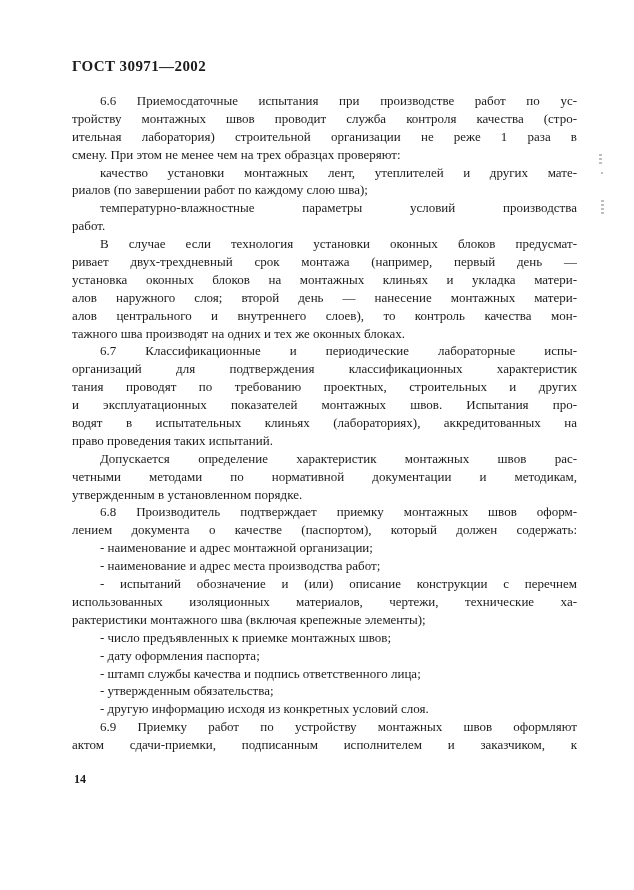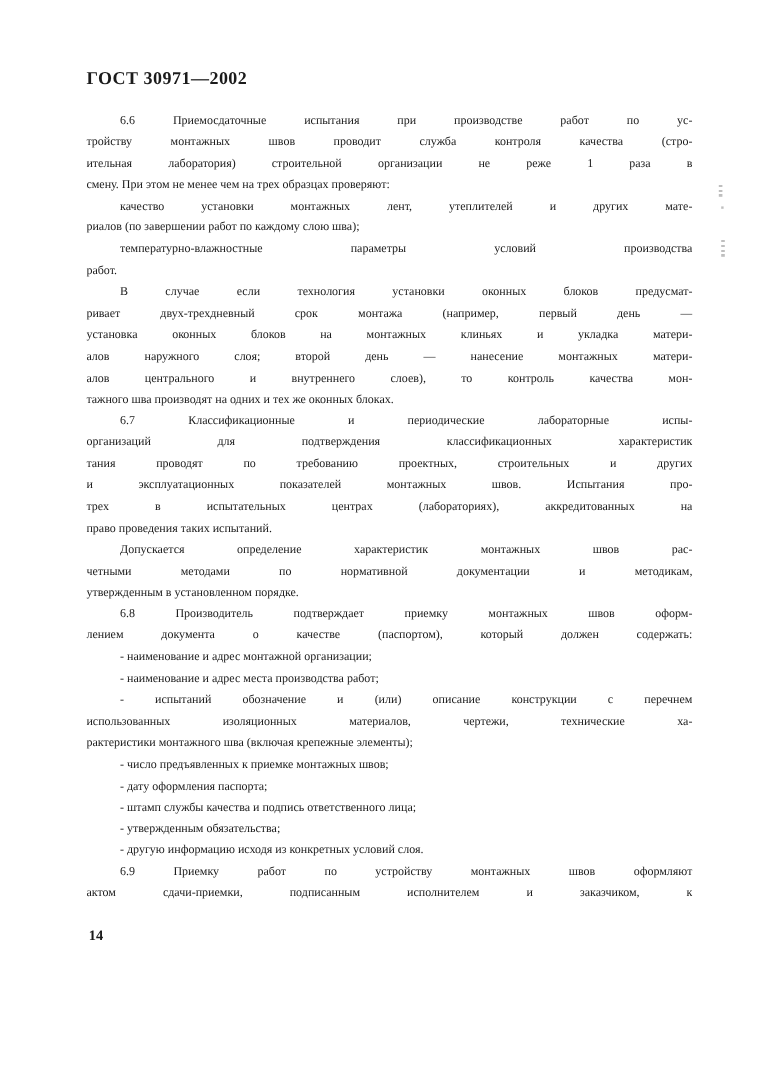--- a/index.html
+++ b/index.html
@@ -23,21 +23,21 @@
     font-size: 15px;
     font-weight: bold;
     letter-spacing: 0.4px;
     white-space: nowrap;
   }
   .body-text {
     position: absolute;
     left: 72px;
     top: 92px;
     width: 505px;
-    font-size: 10px;
+    font-size: 13px;
   }
   .line {
     height: 17.9px;
     line-height: 17.9px;
     text-align: left;
     white-space: normal;
     overflow: hidden;
   }
   .line.ind {
     padding-left: 28px;
@@ -89,21 +89,21 @@
       <div class="line ind jst">В случае если технология установки оконных блоков предусмат-</div>
       <div class="line jst">ривает двух-трехдневный срок монтажа (например, первый день —</div>
       <div class="line jst">установка оконных блоков на монтажных клиньях и укладка матери-</div>
       <div class="line jst">алов наружного слоя; второй день — нанесение монтажных матери-</div>
       <div class="line jst">алов центрального и внутреннего слоев), то контроль качества мон-</div>
       <div class="line">тажного шва производят на одних и тех же оконных блоках.</div>
       <div class="line ind jst">6.7 Классификационные и периодические лабораторные испы-</div>
       <div class="line jst">организаций для подтверждения классификационных характеристик</div>
       <div class="line jst">тания проводят по требованию проектных, строительных и других</div>
       <div class="line jst">и эксплуатационных показателей монтажных швов. Испытания про-</div>
-      <div class="line jst">трех в испытательных центрах (лабораториях), аккредитованных на</div>
+      <div class="line jst">водят в испытательных клиньях (лабораториях), аккредитованных на</div>
       <div class="line">право проведения таких испытаний.</div>
       <div class="line ind jst">Допускается определение характеристик монтажных швов рас-</div>
       <div class="line jst">четными методами по нормативной документации и методикам,</div>
       <div class="line">утвержденным в установленном порядке.</div>
       <div class="line ind jst">6.8 Производитель подтверждает приемку монтажных швов оформ-</div>
       <div class="line jst">лением документа о качестве (паспортом), который должен содержать:</div>
       <div class="line ind">- наименование и адрес монтажной организации;</div>
       <div class="line ind">- наименование и адрес места производства работ;</div>
       <div class="line ind jst">- испытаний обозначение и (или) описание конструкции с перечнем</div>
       <div class="line jst">использованных изоляционных материалов, чертежи, технические ха-</div>

